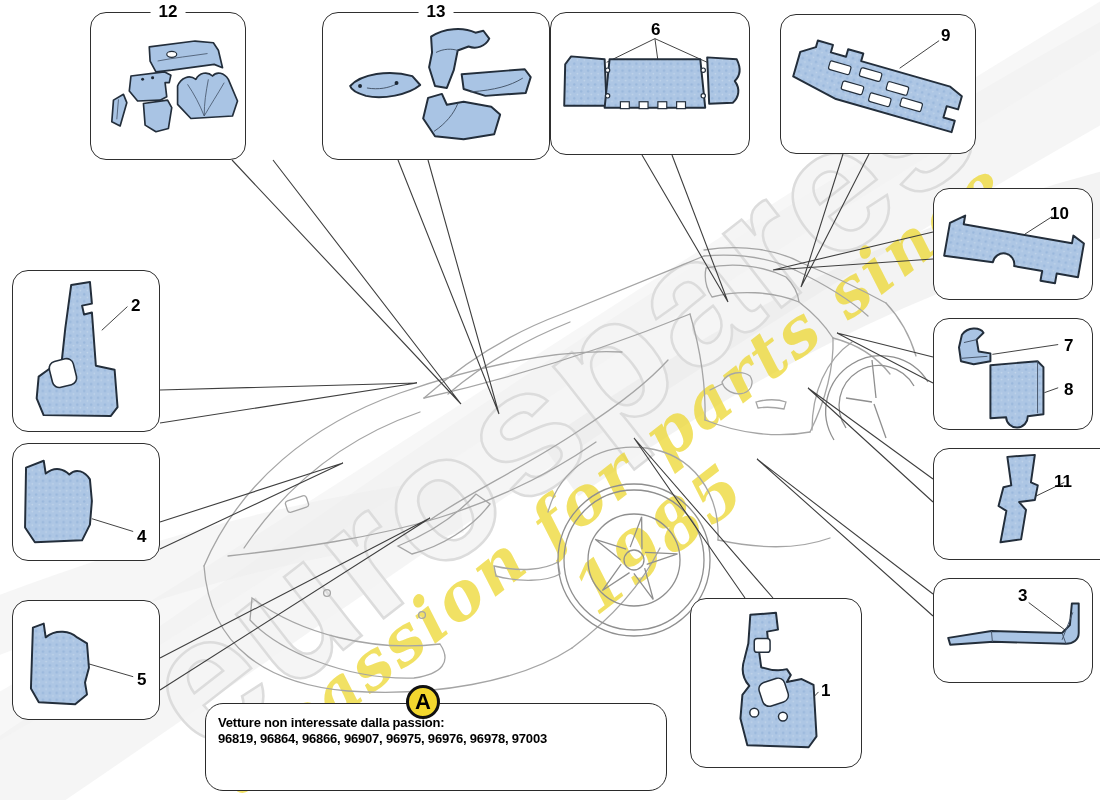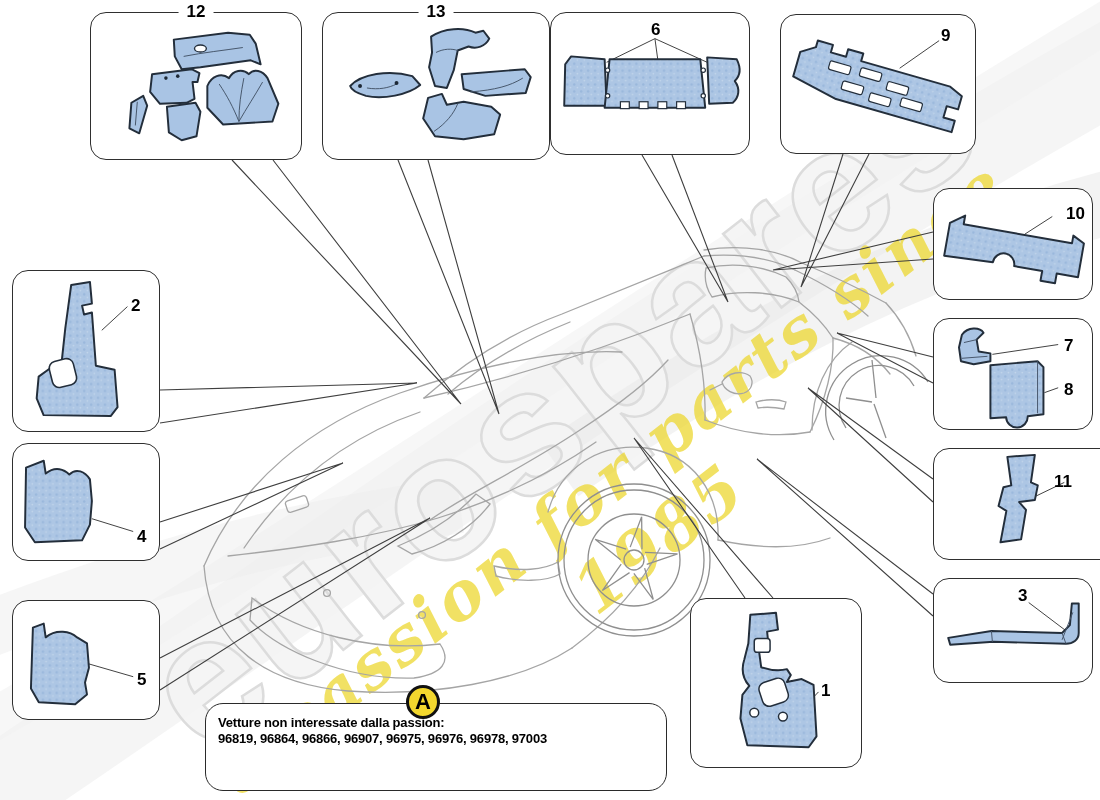--- a/index.html
+++ b/index.html
@@ -151,21 +151,21 @@
       <path d="M933,357 L837,333 M933,383 L837,333"></path>
       <path d="M933,479 L808,388 M933,502 L808,388"></path>
       <path d="M933,594 L757,459 M933,616 L757,459"></path>
       <path d="M160,390 L417,383 M160,423 L417,383"></path>
       <path d="M160,522 L343,463 M160,549 L343,463"></path>
       <path d="M160,658 L430,518 M160,690 L430,518"></path>
       <path d="M745,598 L634,438 M773,598 L634,438"></path>
     </g>
   </svg>
 
-  <div class="callout" style="left:90px;top:12px;width:212px;height:148px">
+  <div class="callout" style="left:90px;top:12px;width:156px;height:148px">
     <span class="co-label lbl-top">12</span>
     <svg class="part-svg" viewBox="0 0 185 148">
       <g fill="#a9c4e4" stroke="#232e3b" stroke-width="2" stroke-linejoin="round">
         <path d="M70,27 L125,20 L147,22 L153,31 L158,52 L148,48 L97,55 L78,57 L71,44 Z"></path>
         <path d="M48,62 L88,57 L96,61 L94,70 L89,70 L91,87 L83,91 L56,92 L46,80 Z"></path>
         <path d="M104,74 C108,64 118,60 126,66 C130,58 140,56 146,62 C151,56 160,58 165,66 L176,92 L170,110 L120,113 L104,96 Z"></path>
         <path d="M27,91 L39,84 L43,94 L35,122 L25,117 Z"></path>
         <path d="M63,95 L92,91 L97,100 L93,125 L78,129 L65,121 Z"></path>
       </g>
       <g stroke="#46566b" stroke-width="1" fill="none">
@@ -233,21 +233,21 @@
           <rect x="106" y="64" width="22" height="9" rx="2"></rect>
           <rect x="62" y="76" width="22" height="9" rx="2"></rect>
           <rect x="92" y="80" width="22" height="9" rx="2"></rect>
           <rect x="124" y="76" width="22" height="9" rx="2"></rect>
         </g>
       </g>
     </svg>
   </div>
 
   <div class="callout" style="left:933px;top:188px;width:160px;height:112px">
-    <span class="co-label" style="left:132px;top:16px">10</span>
+    <span class="co-label" style="left:116px;top:16px">10</span>
     <svg class="part-svg" viewBox="0 0 160 112">
       <line x1="120" y1="28" x2="92" y2="46" stroke="#3f3f3f" stroke-width="1"></line>
       <g transform="rotate(10 80 62)">
         <path d="M12,46 L26,36 L26,45 L138,45 L138,37 L150,43 L150,78 L128,78 L128,88 L113,88 L113,78 L84,78 A11,11 0 0 0 62,78 L12,80 Z" fill="url(#dotpat)" stroke="#232e3b" stroke-width="2" stroke-linejoin="round"></path>
       </g>
     </svg>
   </div>
 
   <div class="callout" style="left:933px;top:318px;width:160px;height:112px">
     <span class="co-label" style="left:130px;top:18px">7</span>

